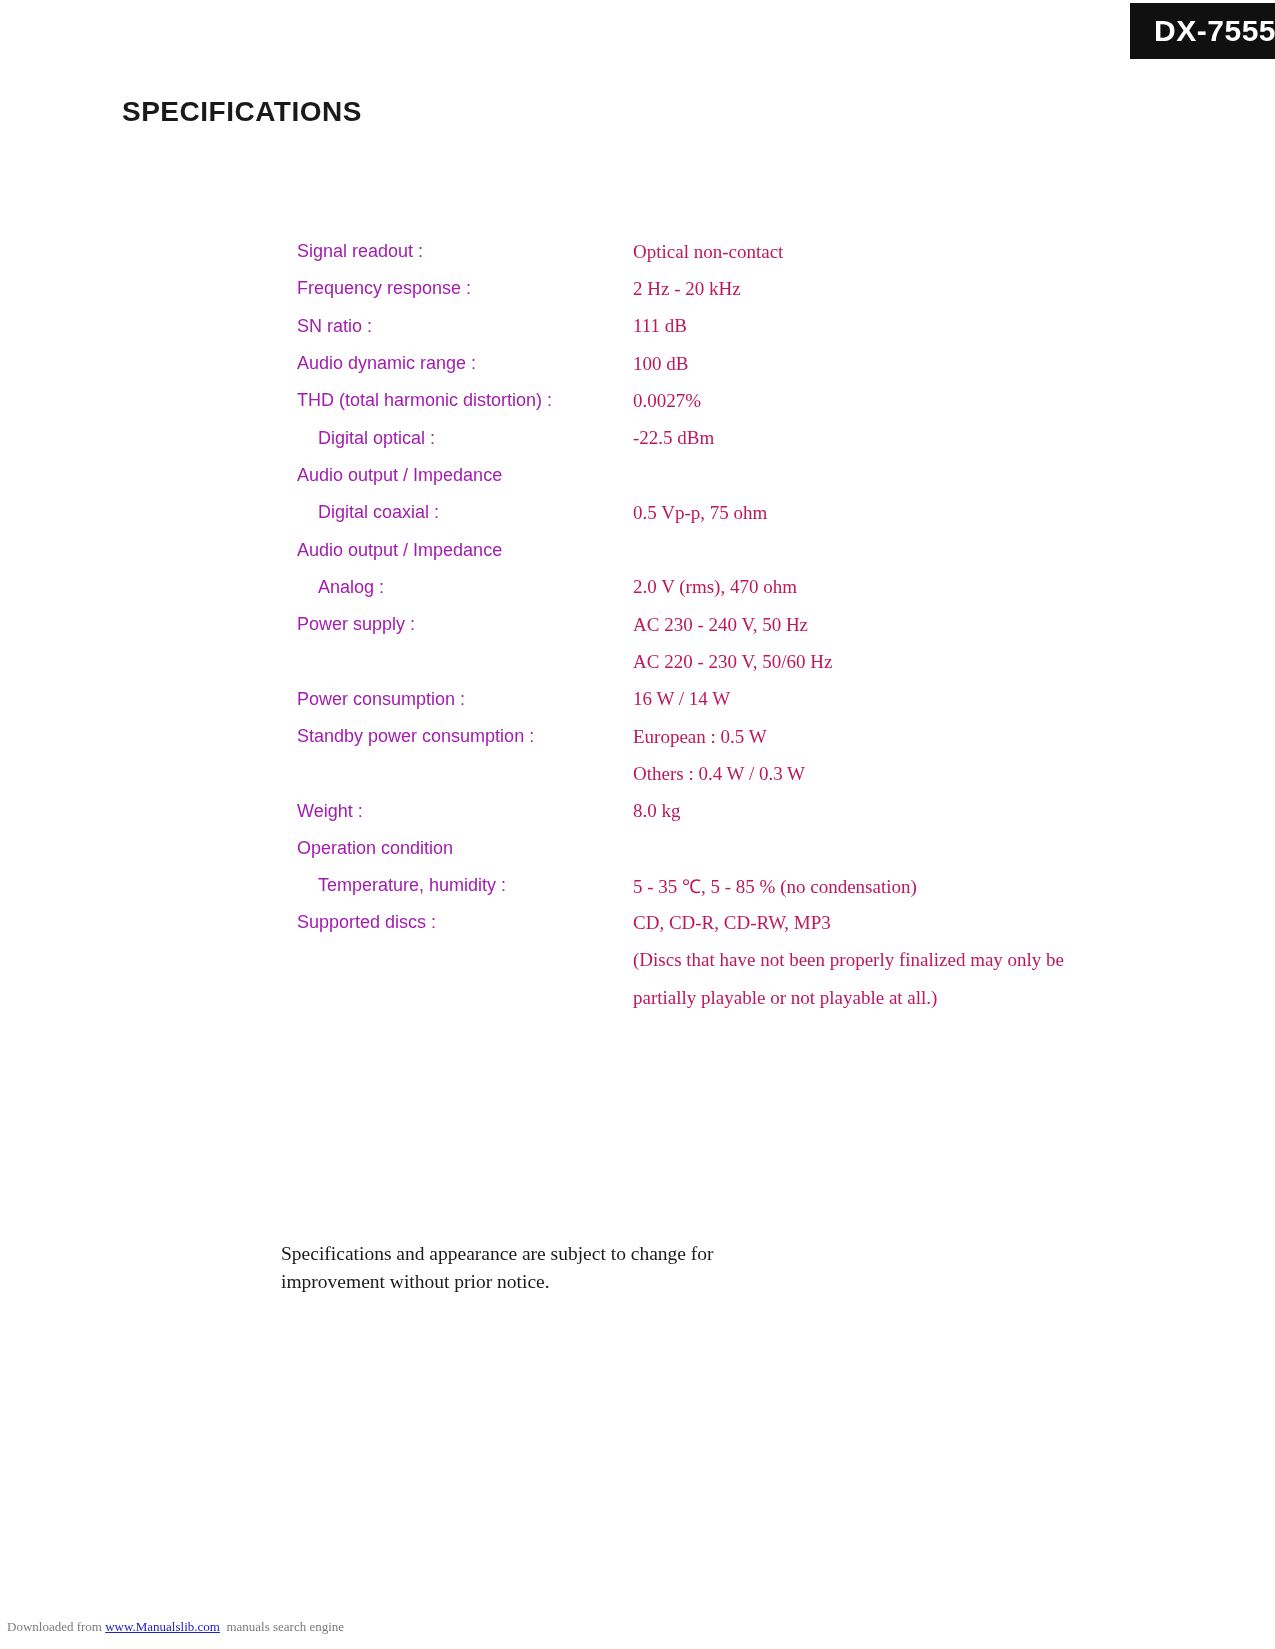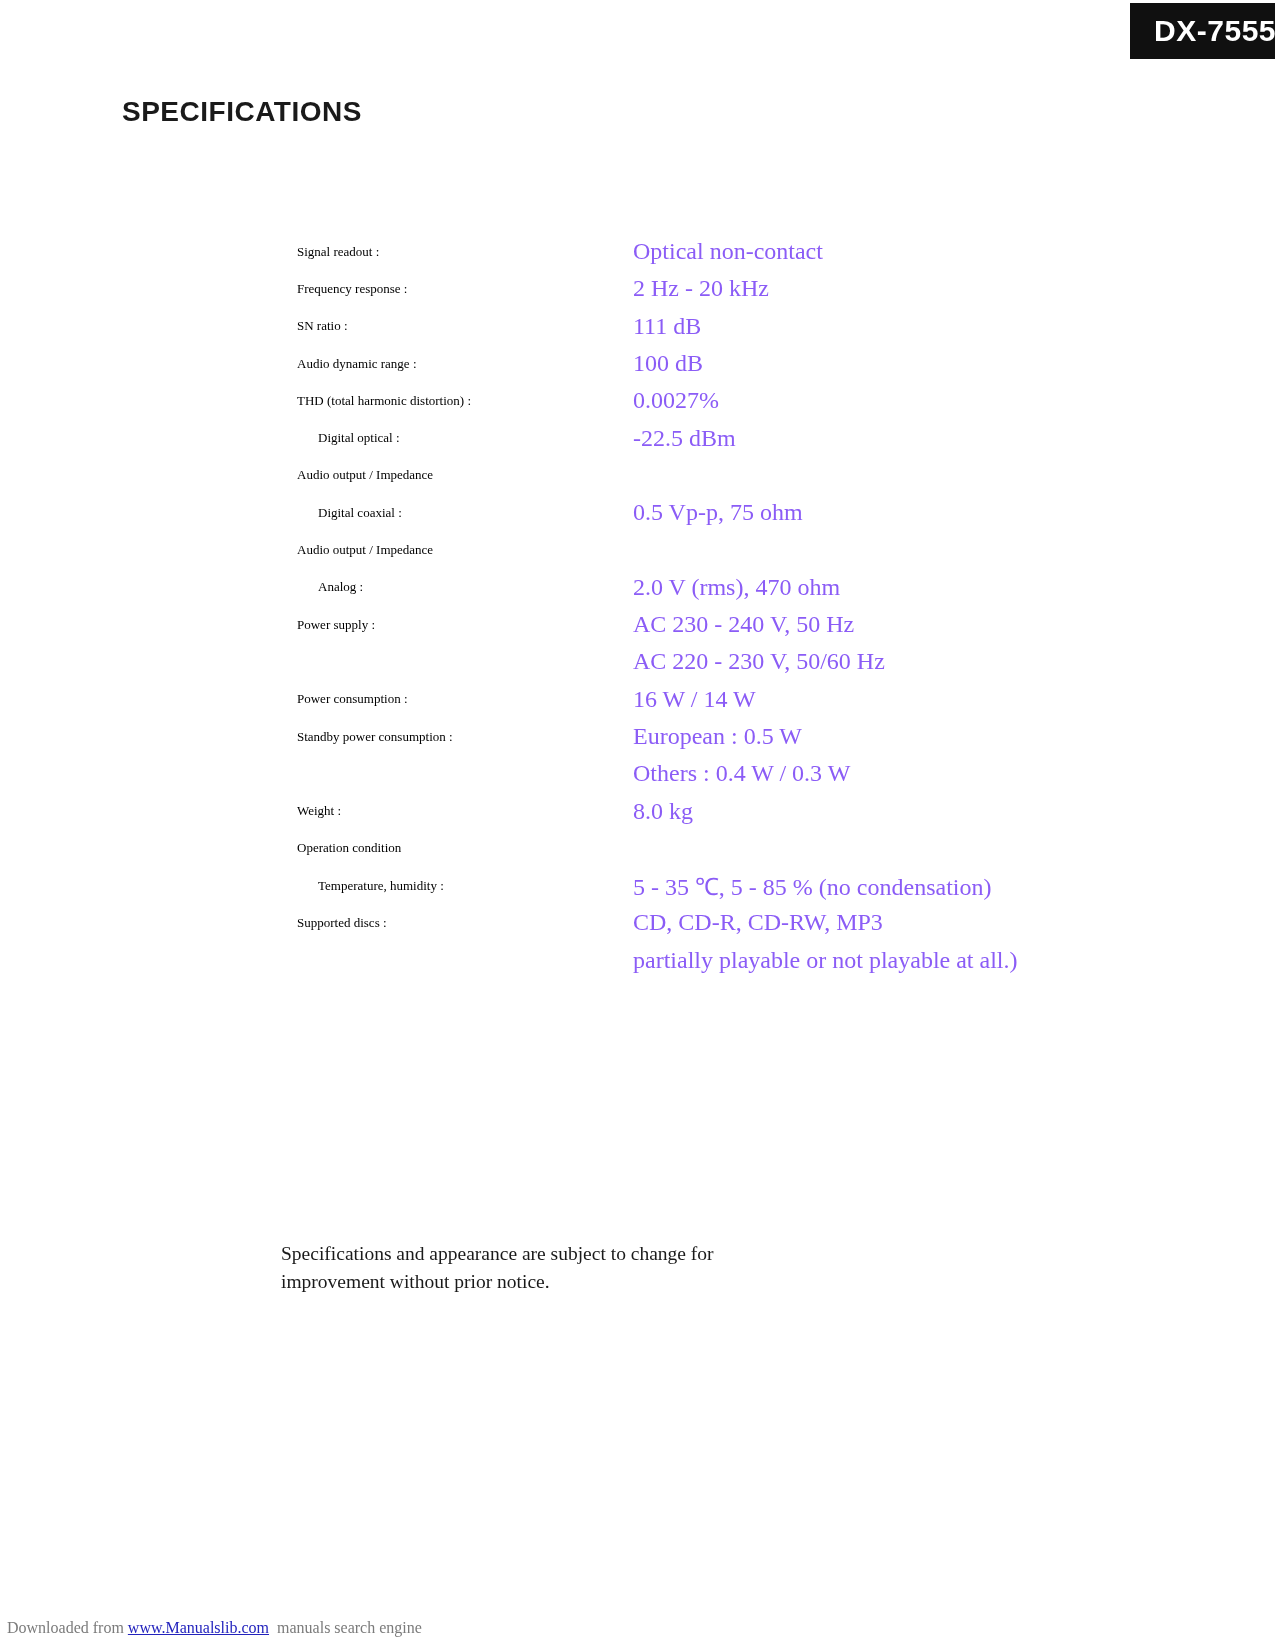--- a/index.html
+++ b/index.html
@@ -55,49 +55,49 @@
   }
   .spec-row {
     display: flex;
     height: 37.3px;
     align-items: center;
   }
   .spec-label {
     width: 336px;
     flex-shrink: 0;
     box-sizing: border-box;
-    font-size: 13px;
-    color: #000000;
-    white-space: pre;
-    font-family: Liberation Serif, serif;
+    font-size: 18px;
+    color: #a21caf;
+    white-space: pre;
+    font-family: Liberation Sans, sans-serif;
   }
   .spec-label.indent {
     padding-left: 21px;
   }
   .spec-value {
-    font-size: 24px;
-    color: #8b5cf6;
+    font-size: 19px;
+    color: #be185d;
     white-space: pre;
     font-family: "Liberation Serif", serif;
   }
   .change-notice {
     position: absolute;
     left: 281px;
     top: 1240px;
     font-size: 19.5px;
     line-height: 28px;
     color: #1a1a1a;
     white-space: pre;
     font-family: "Liberation Serif", serif;
   }
   .footer {
     position: absolute;
     left: 7px;
     top: 1619px;
-    font-size: 16px;
+    font-size: 13px;
     color: #7b7b7b;
     white-space: pre;
     font-family: "Liberation Serif", serif;
   }
   .footer a {
     text-decoration: underline;
     cursor: pointer;
   }
 </style>
 </head>
@@ -183,20 +183,24 @@
       <div class="spec-row">
       <div class="spec-label indent">Temperature, humidity :</div>
       <div class="spec-value">5 - 35 ℃, 5 - 85 % (no condensation)</div>
     </div>
       <div class="spec-row">
       <div class="spec-label">Supported discs :</div>
       <div class="spec-value">CD, CD-R, CD-RW, MP3</div>
     </div>
       <div class="spec-row">
       <div class="spec-label"></div>
+      <div class="spec-value">(Discs that have not been properly finalized may only be</div>
+    </div>
+      <div class="spec-row">
+      <div class="spec-label"></div>
       <div class="spec-value">partially playable or not playable at all.)</div>
     </div>
     </div>
 
   <div class="change-notice">Specifications and appearance are subject to change for
 improvement without prior notice.</div>
 
   <div class="footer" style="color: rgb(123, 123, 123);"><span>Downloaded from </span><a style="color: rgb(35, 35, 189);">www.Manualslib.com</a><span>  manuals search engine</span></div>
 
 </div>

